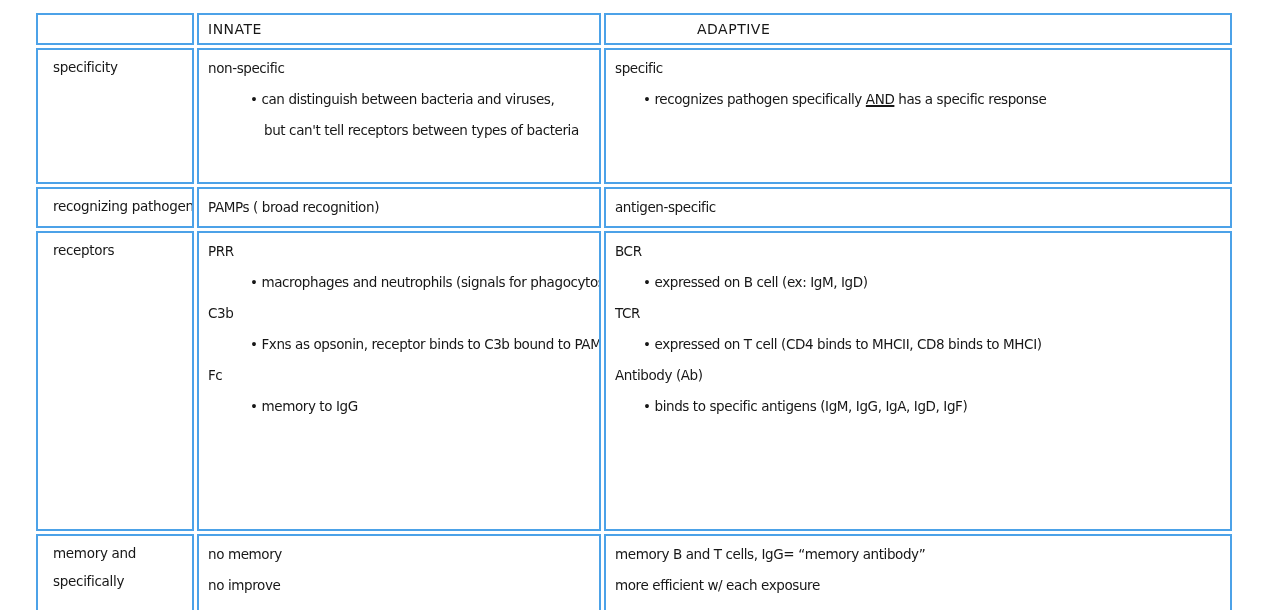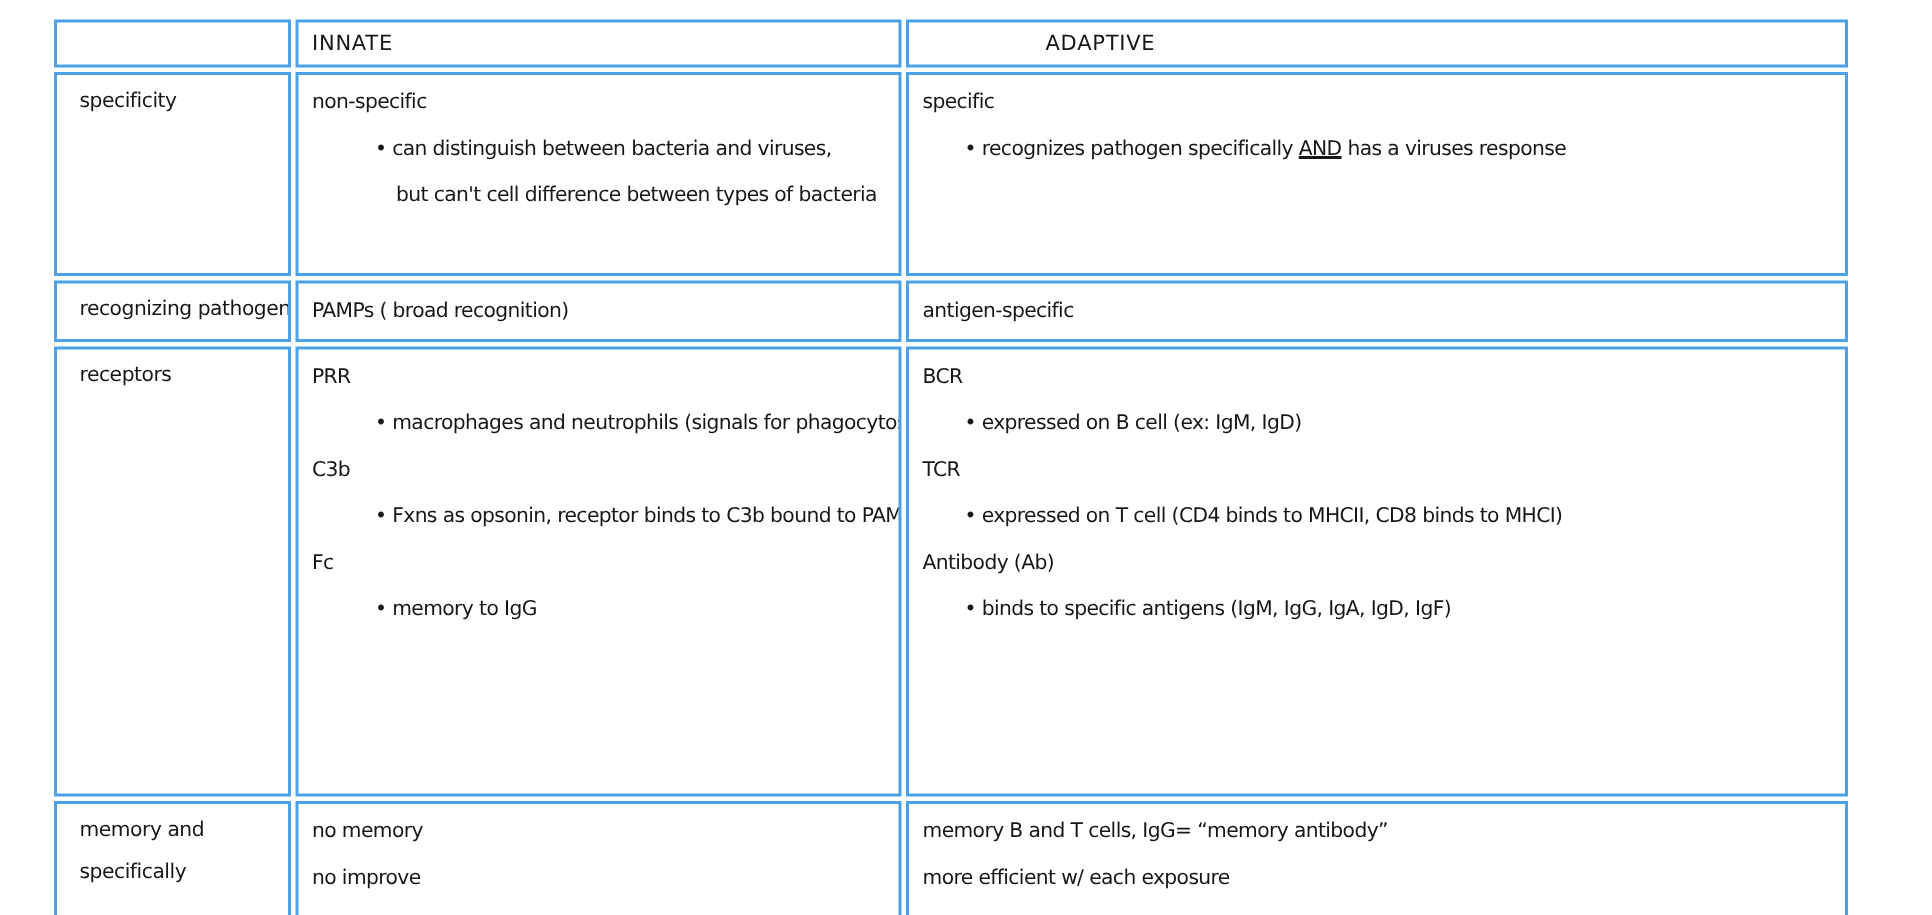--- a/index.html
+++ b/index.html
@@ -63,25 +63,25 @@
     </tr>
   </tbody>
   <tbody id="table-body">
       <tr class="r0">
         <td class="label-cell">
           <div class="lbl-line">specificity</div>
         </td>
         <td class="innate-cell">
           <div class="ln head">non-specific</div>
           <div class="ln bullet">can distinguish between bacteria and viruses,</div>
-          <div class="ln cont">but can't cell difference between types of bacteria</div>
+          <div class="ln cont">but can't tell receptors between types of bacteria</div>
         </td>
         <td class="adaptive-cell">
           <div class="ln head">specific</div>
-          <div class="ln bullet"><span>recognizes pathogen specifically </span><span class="u">AND</span><span> has a viruses response</span></div>
+          <div class="ln bullet"><span>recognizes pathogen specifically </span><span class="u">AND</span><span> has a specific response</span></div>
         </td>
       </tr>
       <tr class="r2">
         <td class="label-cell">
           <div class="lbl-line">recognizing pathogens</div>
         </td>
         <td class="innate-cell">
           <div class="ln head">PAMPs ( broad recognition)</div>
         </td>
         <td class="adaptive-cell">

